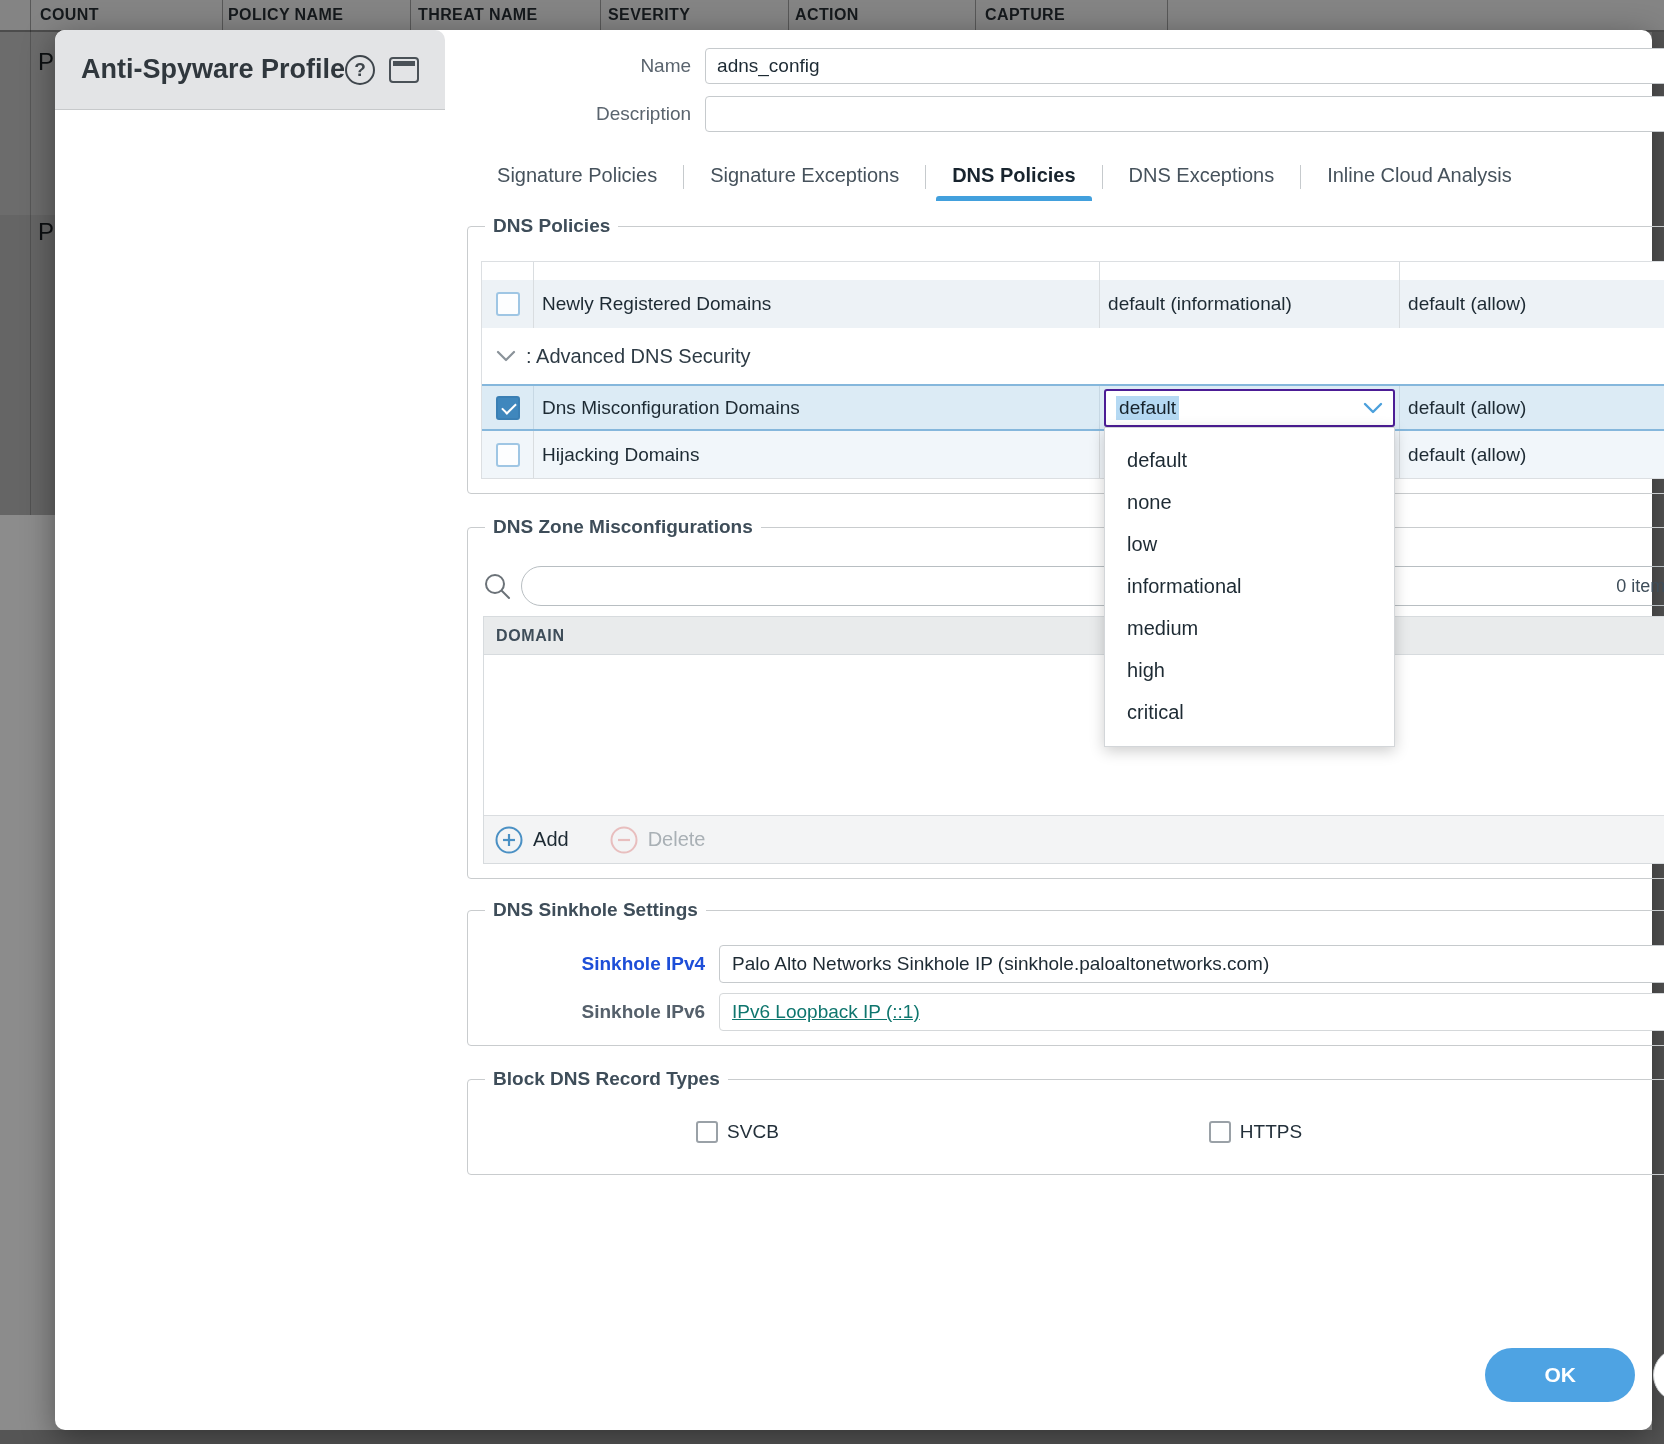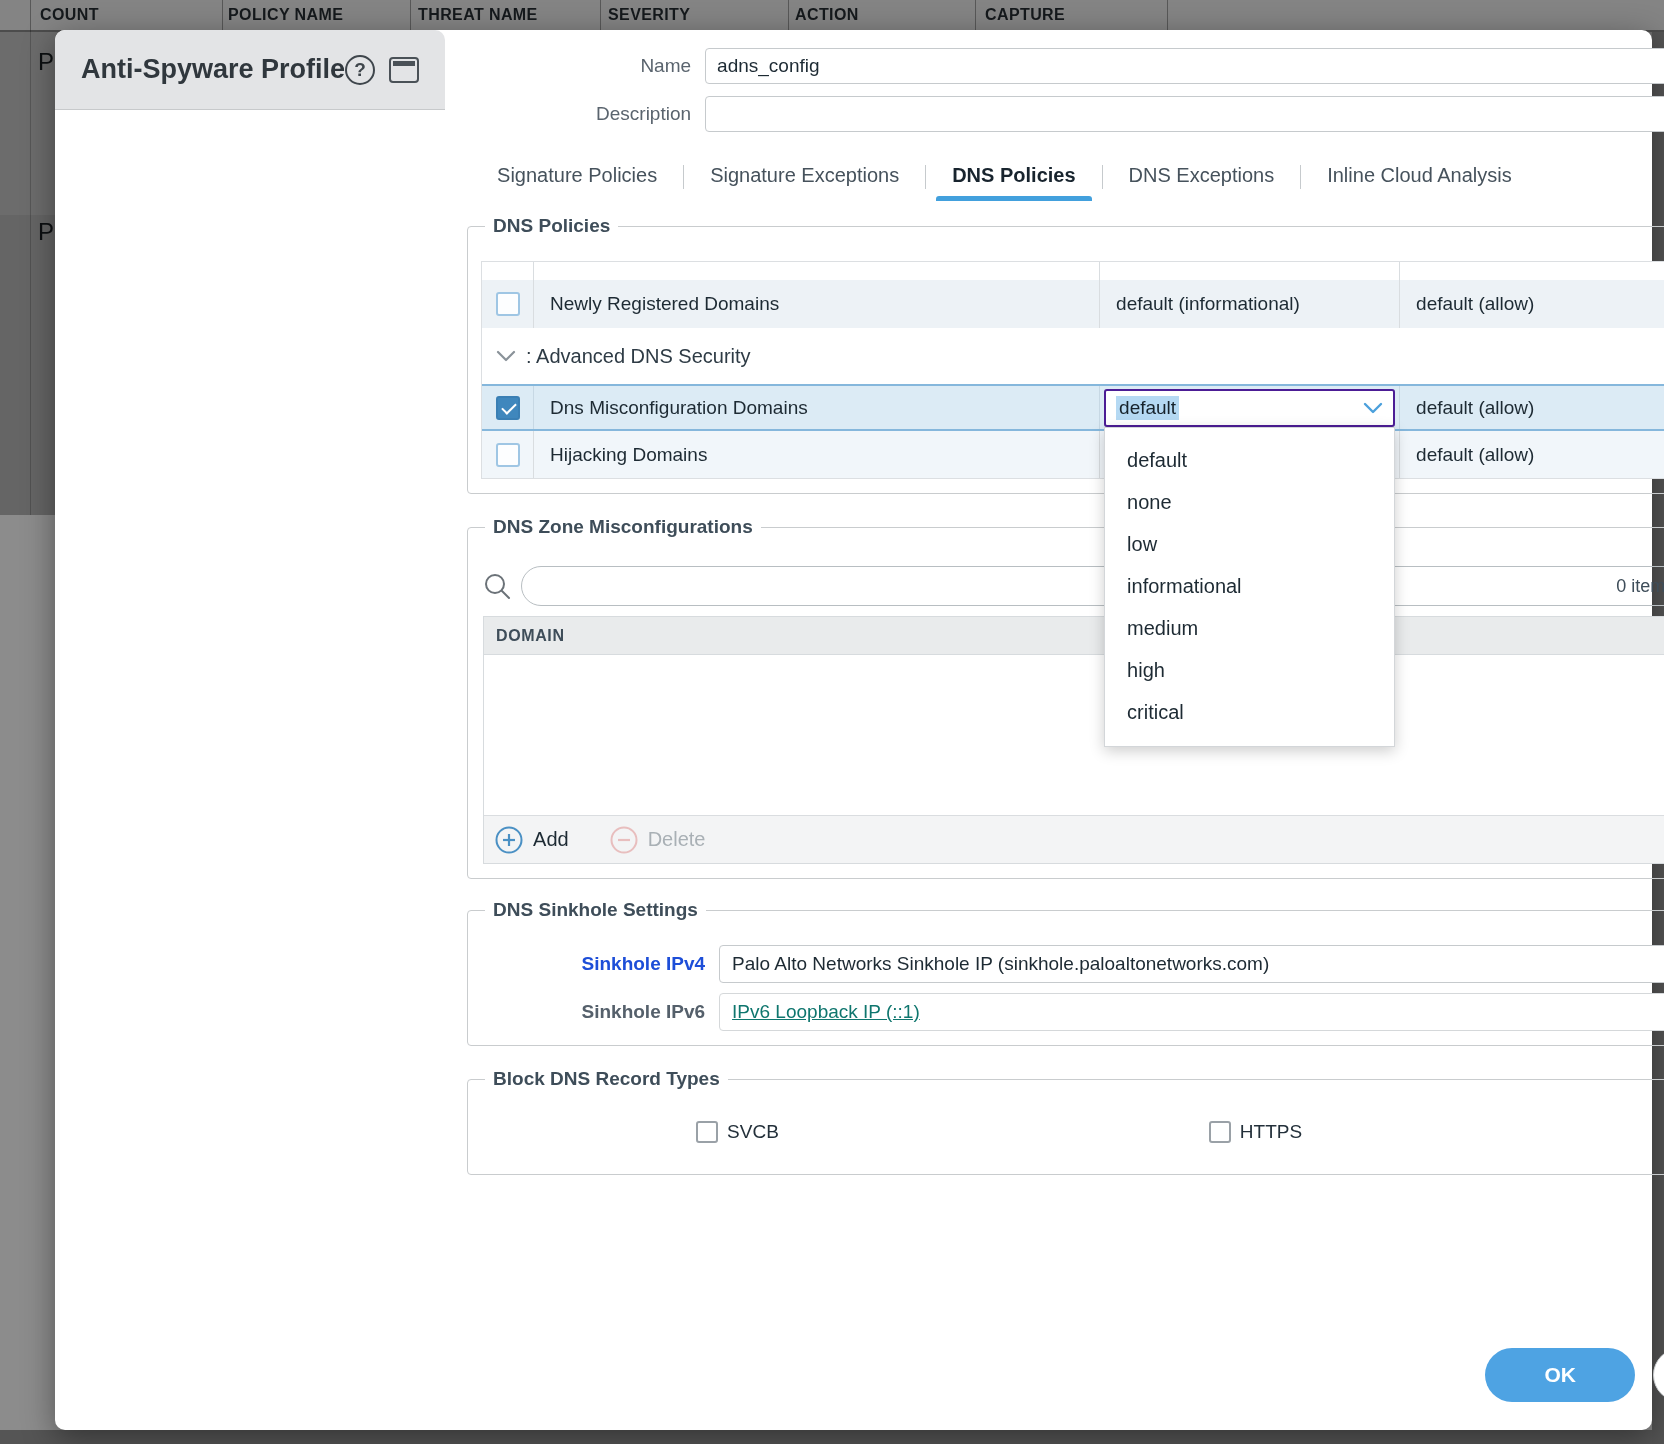--- a/index.html
+++ b/index.html
@@ -66,21 +66,21 @@
   .tab.active::after { content:""; position:absolute; left:-16px; right:-16px; bottom:0; height:5px; background:#42a0dd; border-radius:3px 3px 0 0; }
   .tab-sep { width:1px; height:24px; background:#c6cacd; margin-bottom:4px; }
 
   
   fieldset.fs { border:1px solid #c9ccce; border-radius:4px; padding:24px 13px 14px; margin-top:14px; }
   fieldset.fs legend { font-size:19px; font-weight:bold; color:#3e4d59; padding:0 8px; margin-left:4px; }
 
   
   .ptable { border:1px solid #dcdfe2; }
   .prow { display:grid; grid-template-columns:51px 566px 300px 300px 1fr; align-items:stretch; }
-  .prow > div { display:flex; align-items:center; padding-left:16px; font-size:19px; color:#1d2a33; }
+  .prow > div { display:flex; align-items:center; padding-left:8px; font-size:19px; color:#1d2a33; }
   .prow > div + div { border-left:1px solid #d9dde0; }
   .prow .cbcell { justify-content:center; padding-left:0; }
   .head-strip { height:18px; background:#fff; }
   .row-nrd { height:48px; background:#edf2f6; }
   .group-row { height:56px; background:#fff; display:flex; align-items:center; padding-left:14px; font-size:20px; color:#2e3b45; }
   .group-row .chev { margin-right:10px; display:flex; }
   .row-sel { height:47px; background:#dcebf5; border-top:2px solid #85b7dc; border-bottom:2px solid #85b7dc; }
   .row-sel > div + div { border-left-color:#c7d8e4; }
   .row-hij { height:47px; background:#f1f6fa; }
   .tcb { width:24px; height:24px; border:2px solid #9fc6e4; border-radius:3px; background:#fdfeff; position:relative; }

